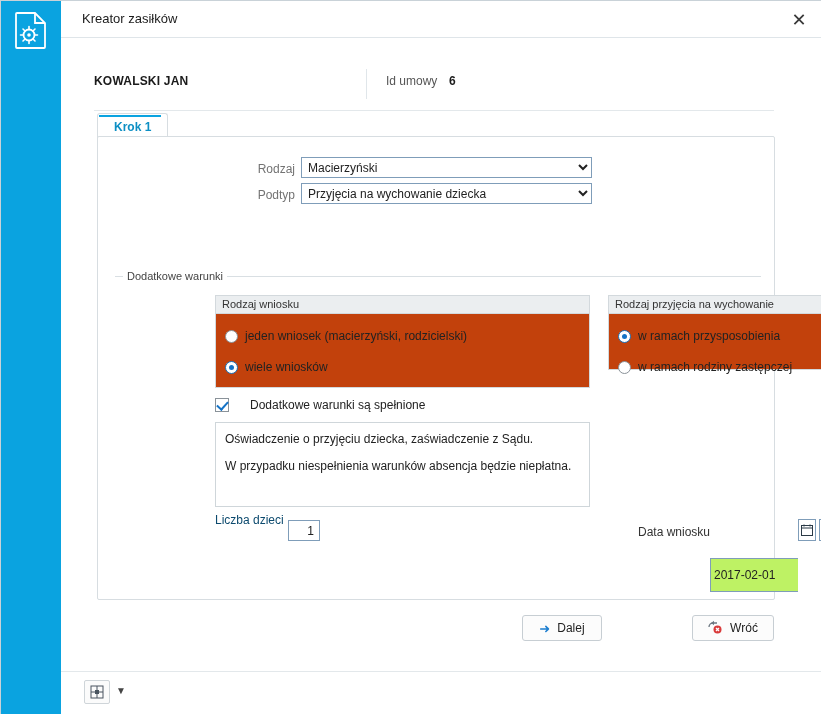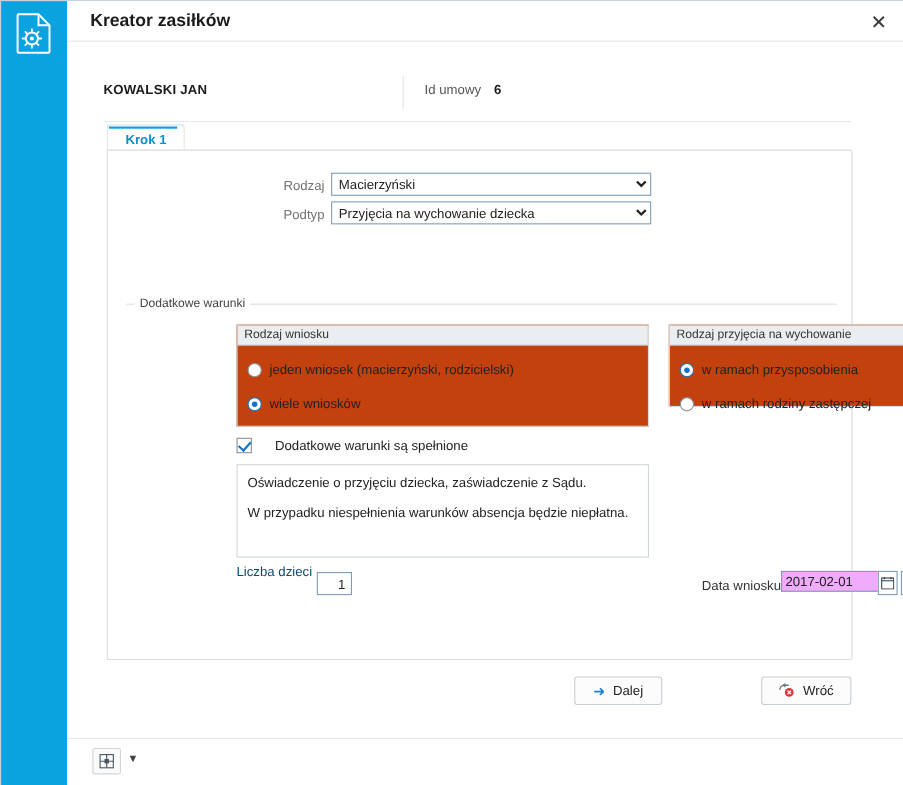--- a/index.html
+++ b/index.html
@@ -34,22 +34,22 @@
   .titlebar {
     position: absolute;
     left: 60px; top: 0;
     width: 761px; height: 37px;
     background: #ffffff;
     border-bottom: 1px solid #dfe5e9;
   }
   .title-text {
     position: absolute;
     left: 21px; top: 10px;
-    font-size: 16px;
-    font-weight: bold;
+    font-size: 13px;
+    font-weight: normal;
     color: #1b1b1b;
   }
   .close-btn {
     position: absolute;
     right: 10px; top: 6px;
     width: 26px; height: 26px;
     display: flex; align-items: center; justify-content: center;
     color: #3a3a3a;
     font-size: 18px;
     cursor: pointer;
@@ -266,28 +266,29 @@
     font-size: 12px;
     color: #333;
   }
   .date-wrap {
     position: absolute;
     left: 612px; top: 382px;
     display: flex;
     align-items: stretch;
   }
   input.date {
-    width: 88px; height: 19px;
+    width: 88px; height: 34px;
     border: 1px solid #7f9db9;
     border-right: none;
     padding: 0 3px;
     font-family: "Liberation Sans", sans-serif;
     font-size: 12px;
-    background: #f0abfc;
-    color: #222;
+    background: #bef264;
+    color: #222;
+    margin-top: 39px;
   }
   .date-cal {
     width: 18px; height: 22px;
     border: 1px solid #7f9db9;
     background: #ffffff;
     display: flex; align-items: center; justify-content: center;
     cursor: pointer;
   }
   .date-drop {
     width: 18px; height: 22px;

